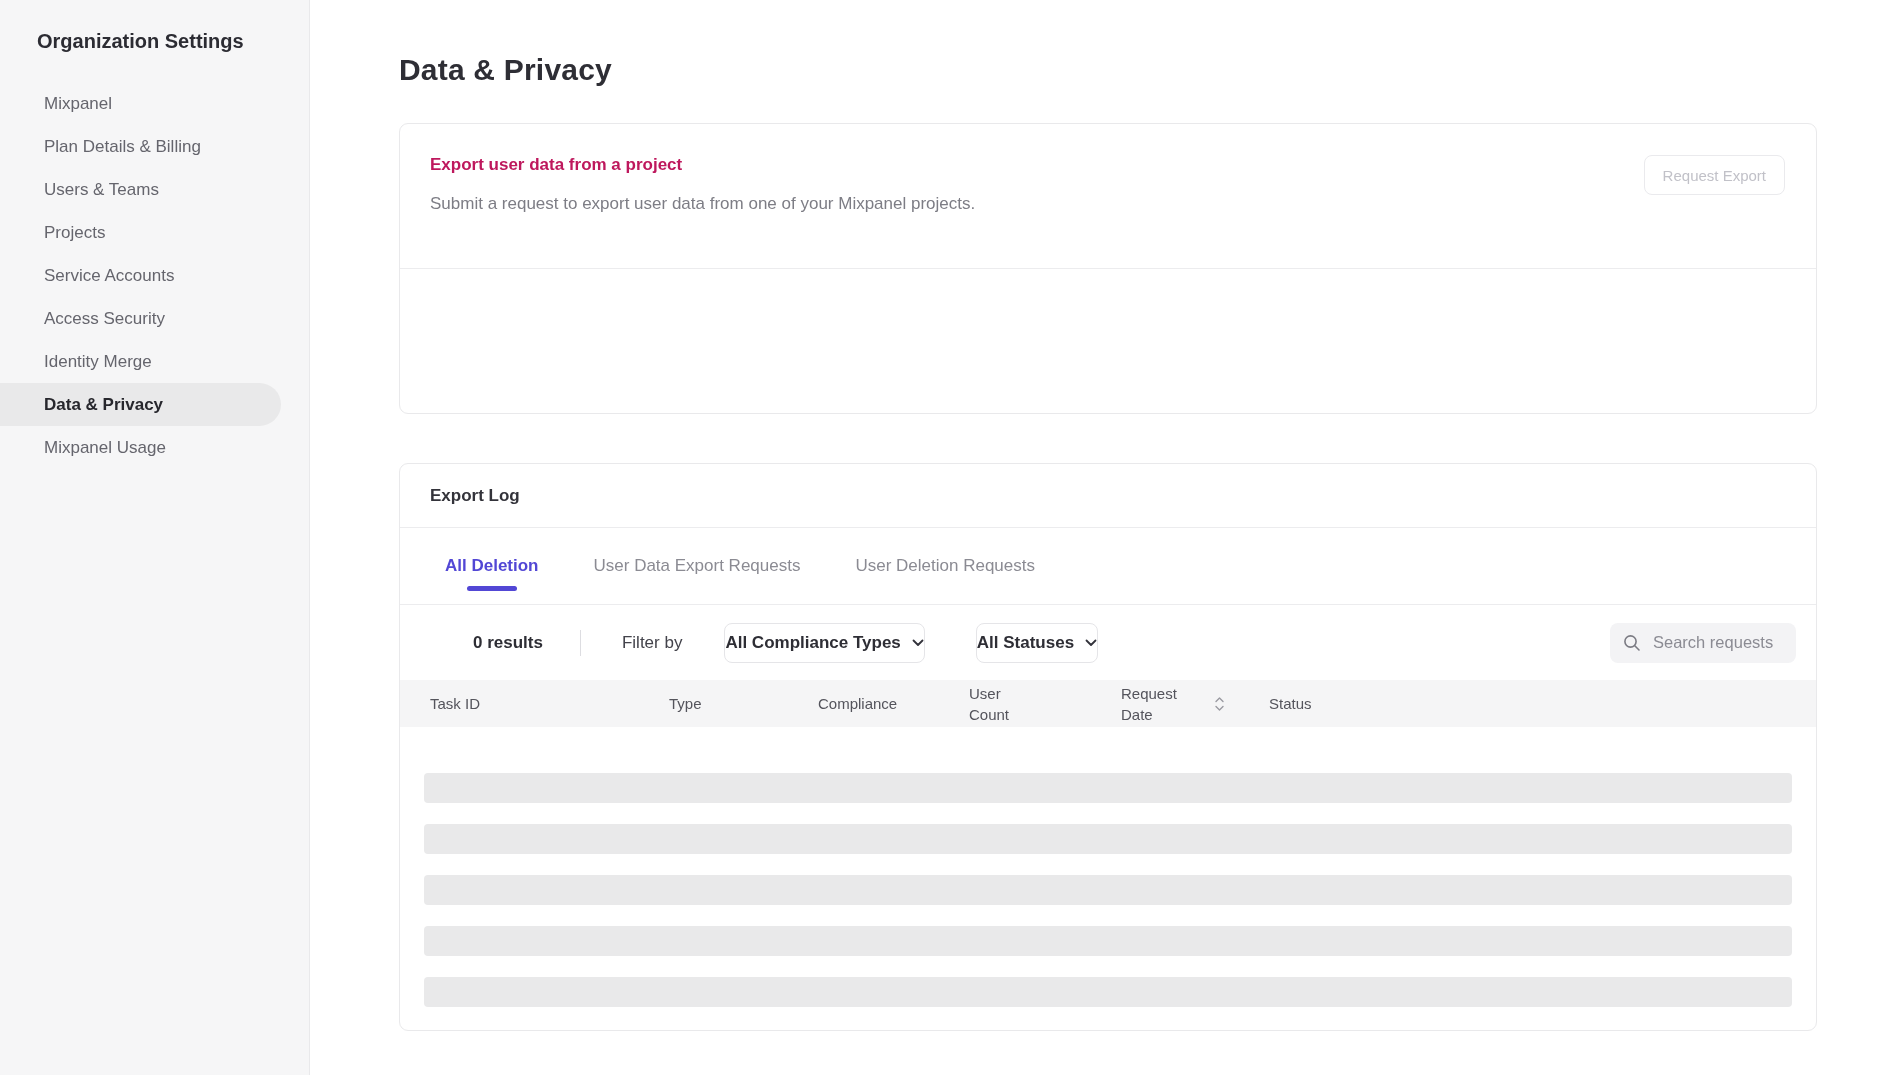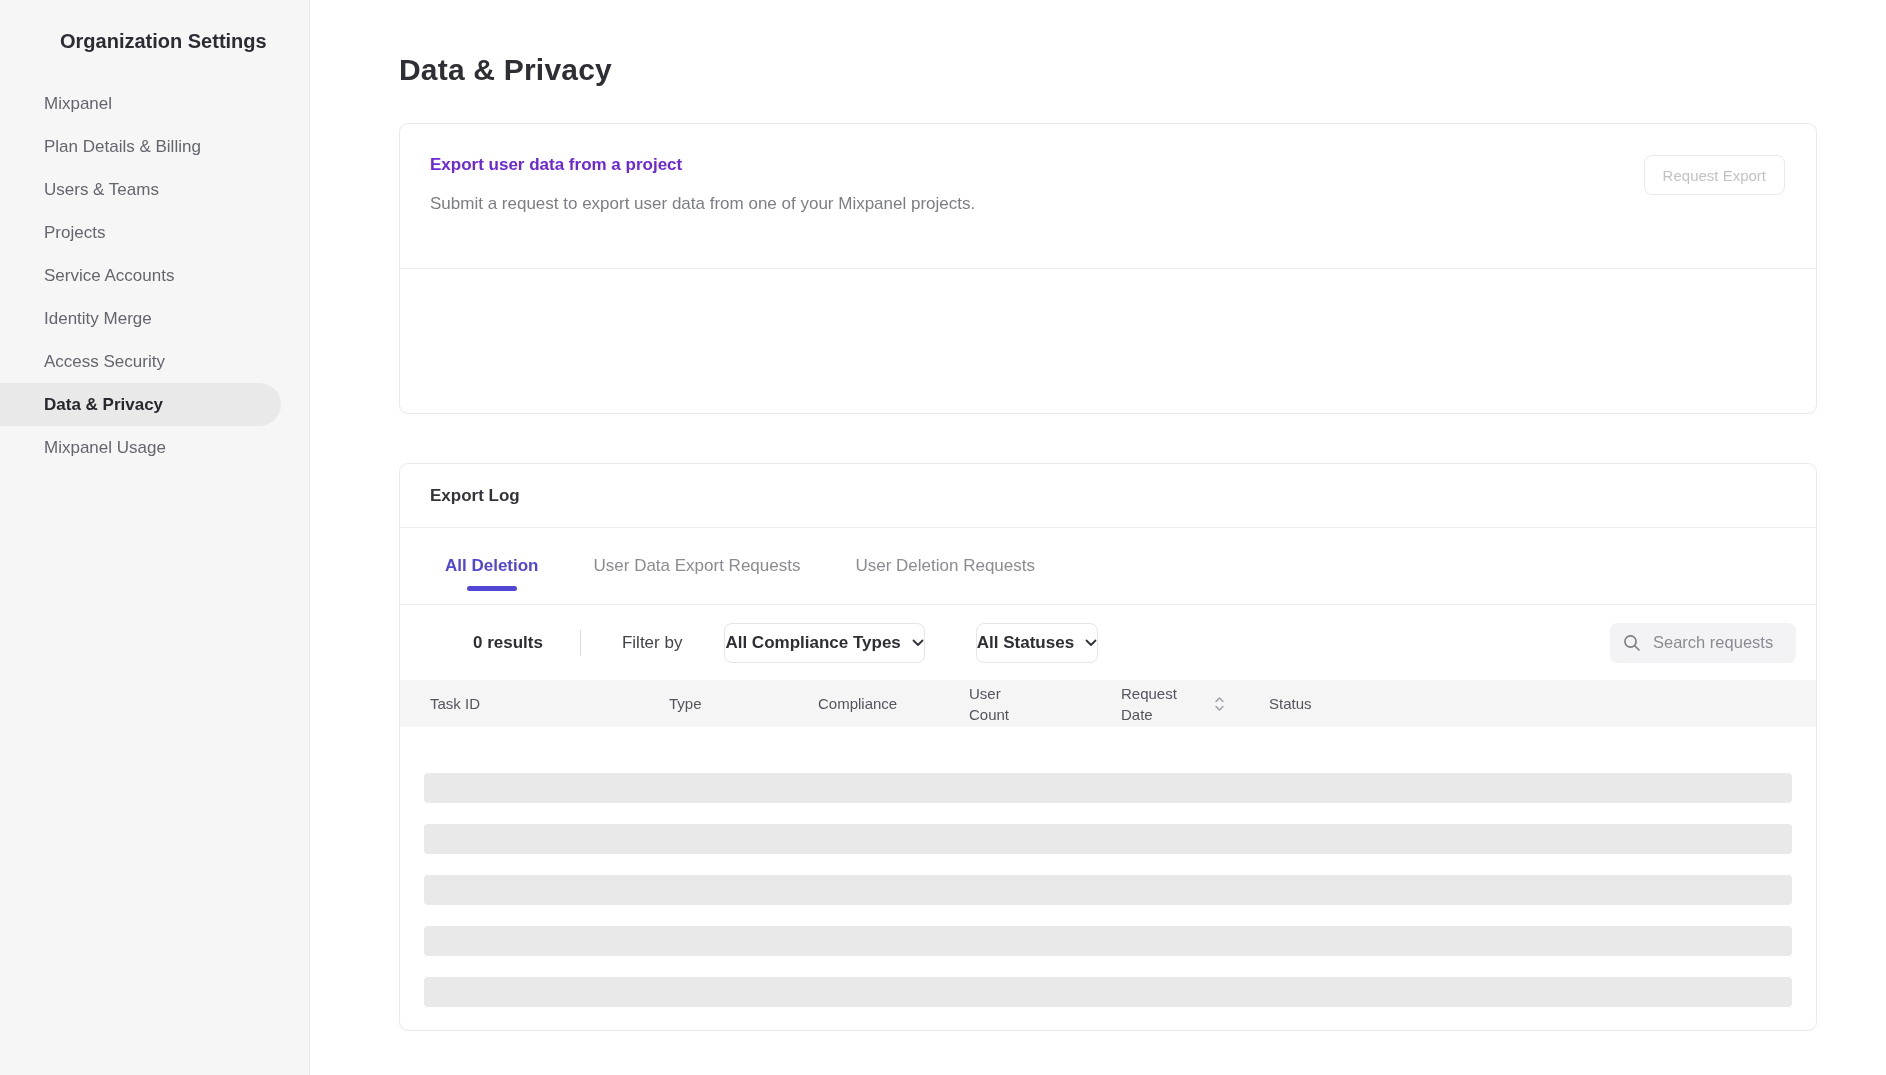--- a/index.html
+++ b/index.html
@@ -10,21 +10,21 @@
     font-family:"Liberation Sans","DejaVu Sans",sans-serif;
     color:#2e2e35;
   }
 
   
   .sidebar {
     position:absolute; left:0; top:0; width:310px; height:1075px;
     background:#f6f6f7; border-right:1px solid #e9e9eb;
   }
   .sidebar-title {
-    padding:30px 0 0 16px; font-size:20px; font-weight:700; color:#2c2c33;margin-left:44px;
+    padding:30px 0 0 37px; font-size:20px; font-weight:700; color:#2c2c33;
   }
   .nav { margin-top:29px; }
   .nav-item {
     height:43px; width:281px; display:flex; align-items:center;
     padding-left:44px; font-size:17px; color:#65656d; cursor:pointer;
   }
   .nav-item.active {
     background:var(--sidebar-active,#e9e9ea);
     border-radius:0 22px 22px 0;
     color:#27272d; font-weight:600;
@@ -38,21 +38,21 @@
   }
   .card {
     position:absolute; left:89px; width:1418px; background:#fff;
     border:1px solid #e9e9eb; border-radius:9px;
   }
 
   
   .actions-card { top:123px; height:291px; }
   .action-section { position:relative; height:145px; padding:31px 0 0 30px; }
   .action-section.first { border-bottom:1px solid #ececee; }
-  .action-title { font-size:17px; font-weight:600; color:#6d28d9; margin-bottom:19px; }
+  .action-title { font-size:17px; font-weight:600; color:#be185d; margin-bottom:19px; }
   .action-desc  { font-size:17px; color:#7d7d85; }
   .ghost-btn {
     position:absolute; right:31px; height:40px; padding:0 18px;
     background:#fff; border:1px solid #eaeaed; border-radius:8px;
     color:#c1c1c8; font-size:15px; font-weight:500; font-family:inherit;
     cursor:default; white-space:nowrap;
   }
   .action-section.first .ghost-btn { top:31px; }
   .action-section.second .ghost-btn { top:34px; }
 
@@ -128,22 +128,22 @@
 <div class="app">
 
   <aside class="sidebar">
     <div class="sidebar-title">Organization Settings</div>
     <nav class="nav">
       <div class="nav-item">Mixpanel</div>
       <div class="nav-item">Plan Details &amp; Billing</div>
       <div class="nav-item">Users &amp; Teams</div>
       <div class="nav-item">Projects</div>
       <div class="nav-item">Service Accounts</div>
+      <div class="nav-item">Access Security</div>
       <div class="nav-item">Identity Merge</div>
-      <div class="nav-item">Access Security</div>
       <div class="nav-item active">Data &amp; Privacy</div>
       <div class="nav-item">Mixpanel Usage</div>
     </nav>
   </aside>
 
   <main class="main">
 
     <h1 class="page-title">Data &amp; Privacy</h1>
 
     <section class="card actions-card">

